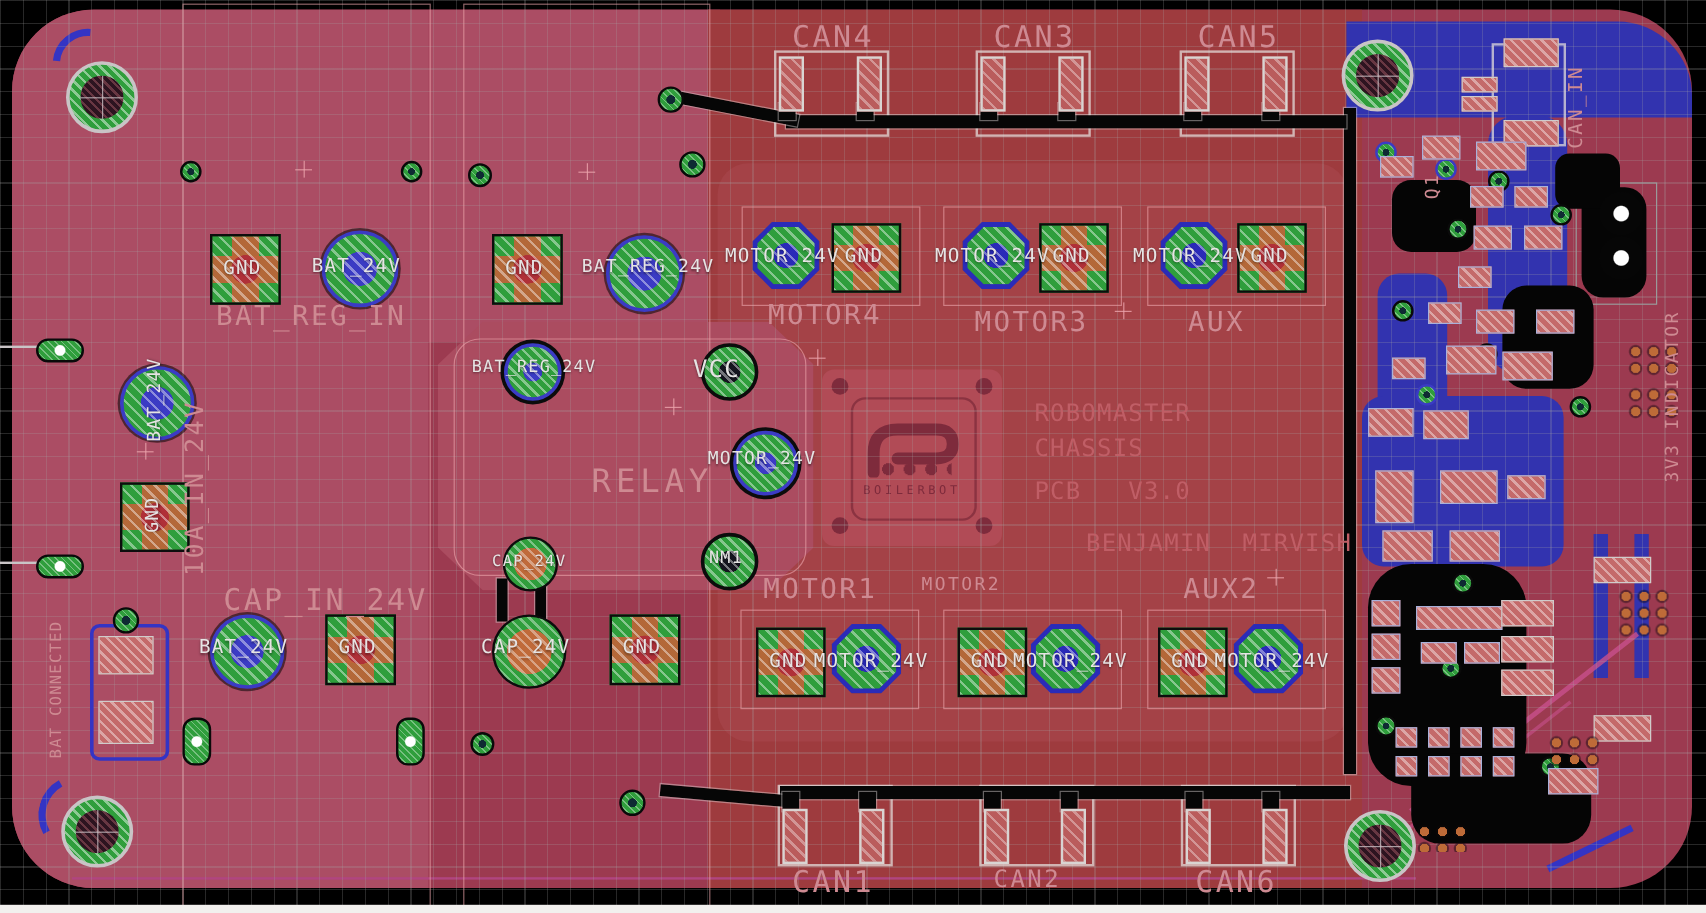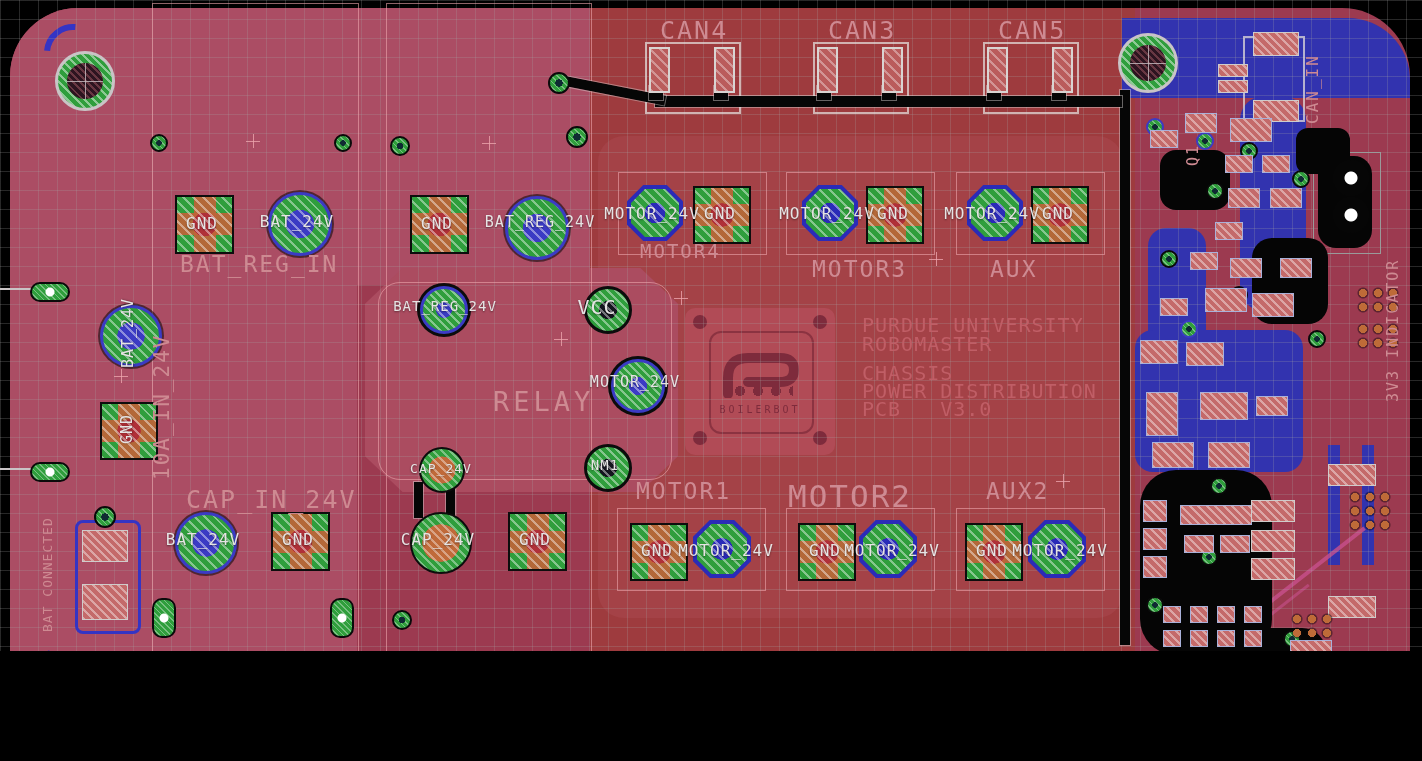--- a/index.html
+++ b/index.html
@@ -1,16 +1,16 @@
 <!DOCTYPE html>
 <html><head>
 <meta charset="utf-8">
 <style>
   html,body{margin:0;padding:0;background:#000;}
-  .screen{position:relative;width:1422px;height:651px;background:#000;overflow:hidden;
+  .screen{position:relative;width:1422px;height:761px;background:#000;overflow:hidden;
           font-family:"DejaVu Sans Mono",monospace;}
   .board{position:absolute;left:10px;top:8px;width:1400px;height:732px;background:#9C3A50;
          border-radius:68px;overflow:hidden;z-index:2;}
   .zone{position:absolute;}
   .grid{position:absolute;inset:0;z-index:10;pointer-events:none;background-image:
     repeating-linear-gradient(to right, rgba(165,165,165,.24) 0 1px, transparent 1px 19px),
     repeating-linear-gradient(to bottom, rgba(165,165,165,.24) 0 1px, transparent 1px 19px);}
   .trace{position:absolute;background:#060606;outline:1px solid rgba(222,216,214,.45);z-index:14;}
   .outl{position:absolute;border:1px solid rgba(238,166,174,.6);z-index:12;}
   .outw{position:absolute;border:2px solid rgba(226,220,218,.75);z-index:12;}
@@ -167,21 +167,21 @@
   <div class="outw" style="left:984px;top:654px;width:92px;height:64px"></div>
   <div class="cpad" style="left:988px;top:674px"></div>
   <div class="cpad" style="left:1052px;top:674px"></div>
   <div class="slabel" style="left:996px;top:720px;font-size:25px">CAN6</div>
 
   <div class="outl" style="left:618px;top:172px;width:147px;height:81px"></div>
   <div class="pad-oct" style="left:627px;top:185px;width:56px;height:56px"></div>
   <div class="pad-sq" style="left:693px;top:186px;width:54px;height:54px"></div>
   <span class="plabel" style="left:652px;top:213px">MOTOR_24V</span>
   <span class="plabel" style="left:720px;top:213px">GND</span>
-  <div class="slabel" style="left:640px;top:240px;font-size:19px">MOTOR4</div>
+  <div class="slabel" style="left:640px;top:250px;font-size:23px">MOTOR4</div>
 
   <div class="outl" style="left:786px;top:172px;width:147px;height:81px"></div>
   <div class="pad-oct" style="left:802px;top:185px;width:56px;height:56px"></div>
   <div class="pad-sq" style="left:866px;top:186px;width:54px;height:54px"></div>
   <span class="plabel" style="left:827px;top:213px">MOTOR_24V</span>
   <span class="plabel" style="left:893px;top:213px">GND</span>
   <div class="slabel" style="left:812px;top:256px;font-size:23px">MOTOR3</div>
 
   <div class="outl" style="left:956px;top:172px;width:147px;height:81px"></div>
   <div class="pad-oct" style="left:967px;top:185px;width:56px;height:56px"></div>
@@ -190,21 +190,21 @@
   <span class="plabel" style="left:1058px;top:213px">GND</span>
   <div class="slabel" style="left:990px;top:256px;font-size:23px">AUX</div>
 
   <div class="slabel" style="left:636px;top:478px;font-size:23px">MOTOR1</div>
   <div class="outl" style="left:617px;top:508px;width:147px;height:81px"></div>
   <div class="pad-sq" style="left:630px;top:523px;width:54px;height:54px"></div>
   <div class="pad-oct" style="left:693px;top:520px;width:58px;height:58px"></div>
   <span class="plabel" style="left:657px;top:550px">GND</span>
   <span class="plabel" style="left:726px;top:550px">MOTOR_24V</span>
 
-  <div class="slabel" style="left:788px;top:478px;font-size:31px">MOTOR2</div>
+  <div class="slabel" style="left:768px;top:478px;font-size:15px">MOTOR2</div>
   <div class="outl" style="left:786px;top:508px;width:147px;height:81px"></div>
   <div class="pad-sq" style="left:798px;top:523px;width:54px;height:54px"></div>
   <div class="pad-oct" style="left:859px;top:520px;width:58px;height:58px"></div>
   <span class="plabel" style="left:825px;top:550px">GND</span>
   <span class="plabel" style="left:892px;top:550px">MOTOR_24V</span>
 
   <div class="slabel" style="left:986px;top:478px;font-size:23px">AUX2</div>
   <div class="outl" style="left:956px;top:508px;width:147px;height:81px"></div>
   <div class="pad-sq" style="left:965px;top:523px;width:54px;height:54px"></div>
   <div class="pad-oct" style="left:1028px;top:520px;width:58px;height:58px"></div>
@@ -277,25 +277,24 @@
     <div class="logo-hole" style="left:8px;top:123px"></div>
     <div class="logo-hole" style="left:128px;top:123px"></div>
     <div class="logo-inner"></div>
     <svg style="position:absolute;left:33px;top:40px" width="84" height="50" viewBox="0 0 84 50">
       <path d="M10 46 L10 30 Q10 10 30 10 L62 10 Q76 10 76 22 Q76 34 62 34 L30 34" fill="none" stroke="#7E2B3C" stroke-width="10" stroke-linecap="round" stroke-linejoin="round"></path>
     </svg>
     <div class="logo-dots"></div>
     <div class="logo-word">BOILERBOT</div>
   </div>
 
-  <div class="title-line" style="left:862px;top:313px">PURDUE UNIVERSITY</div>
   <div class="title-line" style="left:862px;top:332px">ROBOMASTER</div>
   <div class="title-line" style="left:862px;top:361px">CHASSIS</div>
-  <div class="title-line" style="left:862px;top:379px">POWER DISTRIBUTION</div>
   <div class="title-line" style="left:862px;top:397px">PCB   V3.0</div>
+  <div class="title-line" style="left:905px;top:440px">BENJAMIN  MIRVISH</div>
 
   <div class="outw" style="left:1243px;top:36px;width:58px;height:82px"></div>
   <div class="smd gray" style="left:1253px;top:32px;width:44px;height:22px"></div>
   <div class="smd gray" style="left:1253px;top:100px;width:44px;height:20px"></div>
   <div class="smd gray" style="left:1218px;top:64px;width:28px;height:11px"></div>
   <div class="smd gray" style="left:1218px;top:80px;width:28px;height:11px"></div>
   <div class="slabel v" style="left:1303px;top:36px;height:88px;font-size:16px">CAN_IN</div>
 
   <div class="slabel v" style="left:1184px;top:126px;height:40px;font-size:15px">Q1</div>
 

